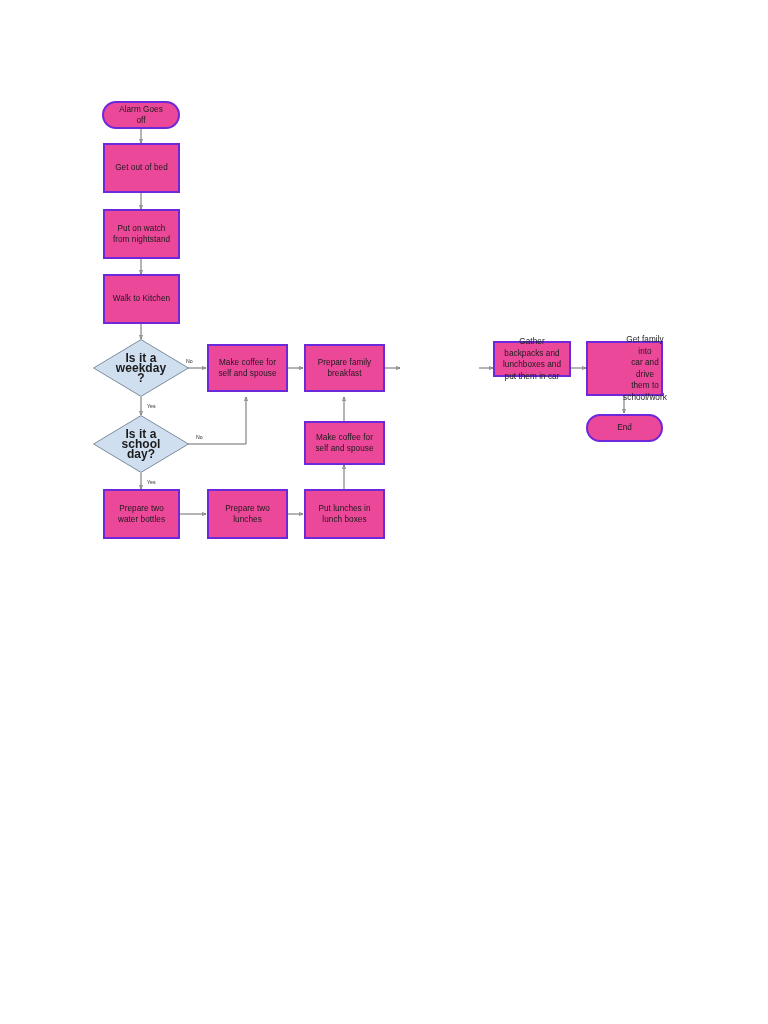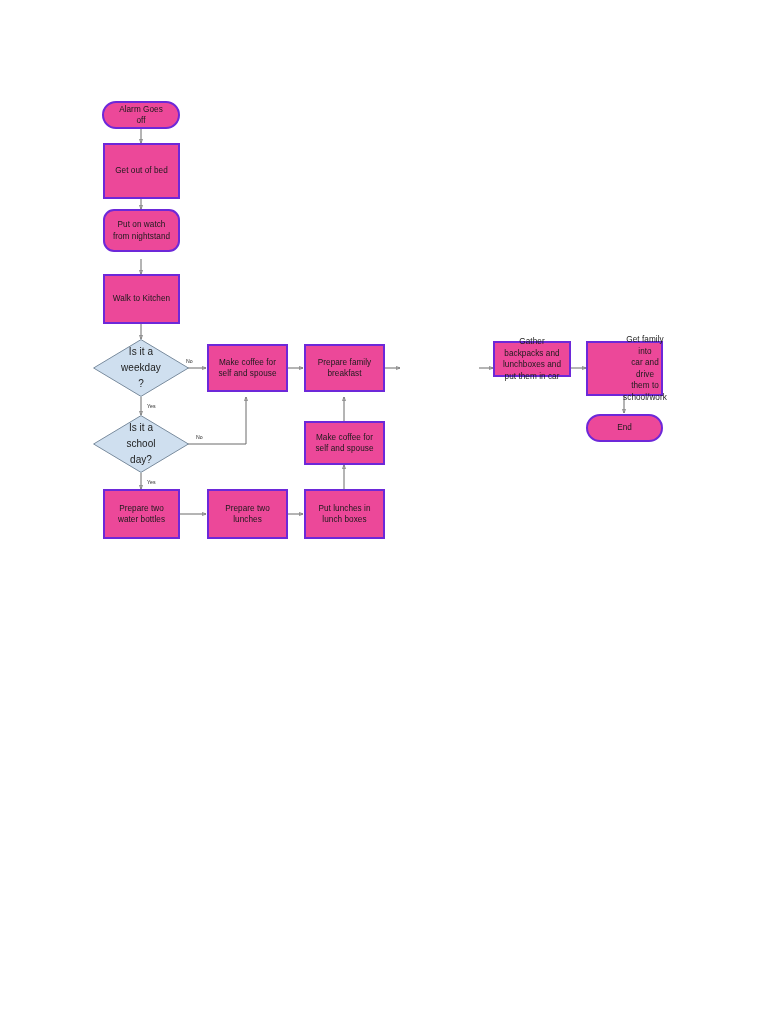--- a/index.html
+++ b/index.html
@@ -49,22 +49,23 @@
     position: absolute;
     left: 0;
     top: 0;
     width: 100%;
     height: 100%;
   }
   .diamond-label {
     position: relative;
     z-index: 2;
     white-space: pre-line;
-    line-height: 16px;
-    font-size: 10px;
+    line-height: 10px;
+    font-size: 12px;
+    font-weight: bold;
   }
   .edge-label {
     position: absolute;
     font-size: 5.2px;
     color: #2b2b2b;
     letter-spacing: 0.1px;
     line-height: 6px;
     white-space: nowrap;
   }
   svg.edges {
@@ -124,23 +125,23 @@
     <line x1="344" y1="489" x2="344" y2="465" marker-end="url(#arrow)"></line>
 
     <line x1="180" y1="514" x2="206" y2="514" marker-end="url(#arrow)"></line>
 
     <line x1="288" y1="514" x2="303" y2="514" marker-end="url(#arrow)"></line>
   </svg>
 
   <div class="node terminator" style="left:102px; top:101px; width:78px; height:28px;">Alarm Goes
 off</div>
 
-  <div class="node" style="left:103px; top:143px; width:77px; height:56px;">Get out of bed</div>
-
-  <div class="node" style="left:103px; top:209px; width:77px; height:43px;border-radius:11px;">Put on watch
+  <div class="node" style="left:103px; top:143px; width:77px; height:50px;">Get out of bed</div>
+
+  <div class="node" style="left:103px; top:209px; width:77px; height:50px;">Put on watch
 from nightstand</div>
 
   <div class="node" style="left:103px; top:274px; width:77px; height:50px;">Walk to Kitchen</div>
 
   <div class="node diamond" style="left:93px; top:339px; width:96px; height:58px;">
     <svg class="diamond-shape" viewBox="0 0 96 58" preserveAspectRatio="none">
       <polygon points="48,0.6 95.4,29 48,57.4 0.6,29" fill="#cfdfef" stroke="#7a8c9e" stroke-width="1"></polygon>
     </svg>
     <span class="diamond-label">Is it a
 weekday

